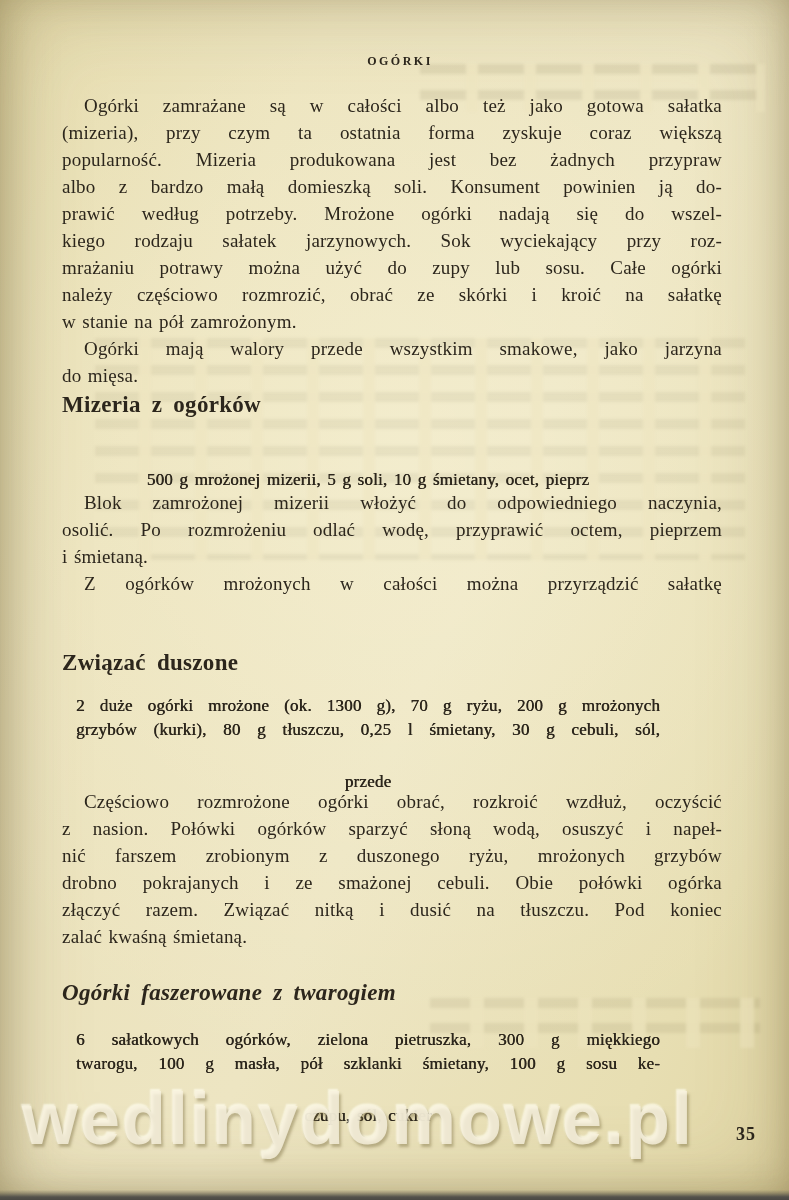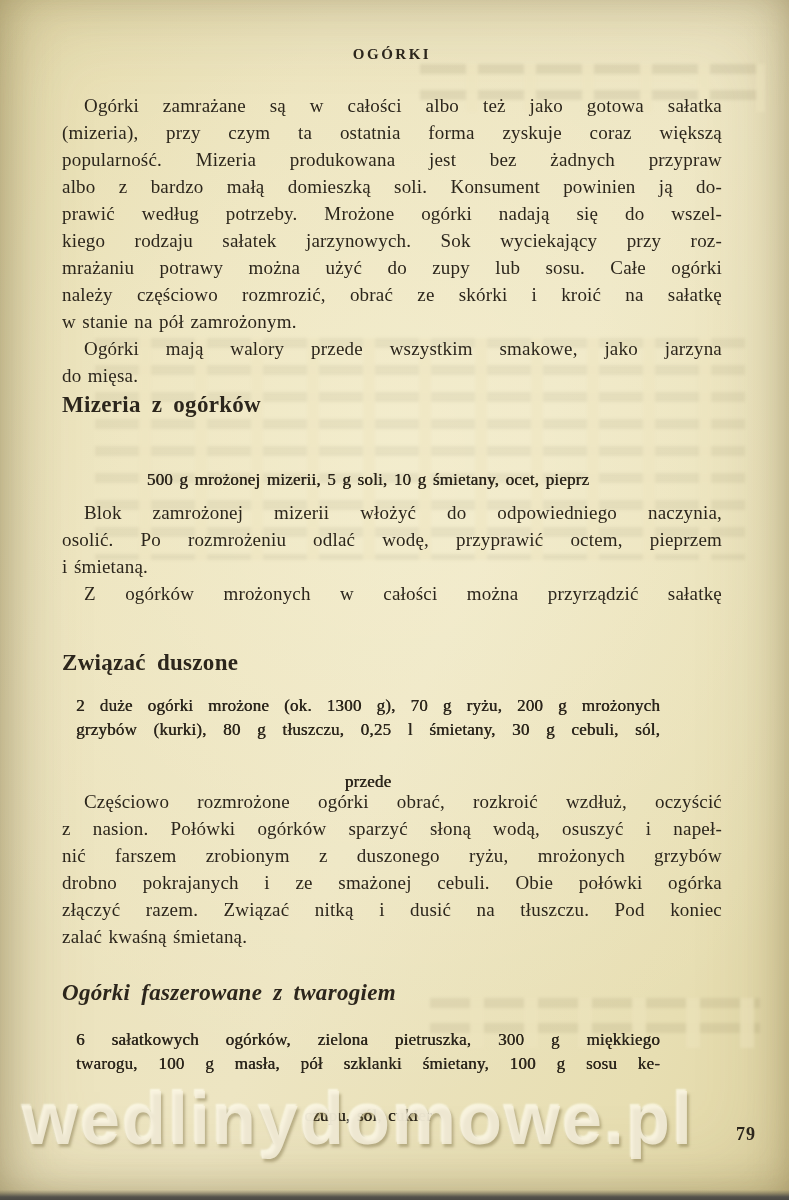--- a/index.html
+++ b/index.html
@@ -41,37 +41,37 @@
           repeating-linear-gradient(90deg, transparent 0 44px, rgba(237,228,190,0.95) 44px 56px),
           repeating-linear-gradient(180deg, rgba(100,90,55,0.16) 0 10px, transparent 10px 27px); }
   .g3 { top: 998px; left: 430px; width: 330px; height: 50px;
         background:
           repeating-linear-gradient(90deg, transparent 0 40px, rgba(237,228,190,0.95) 40px 54px),
           repeating-linear-gradient(180deg, rgba(100,90,55,0.20) 0 10px, transparent 10px 25px); }
 
   .title {
     position: absolute;
     top: 46px; left: 62px; width: 660px;
-    margin: 0;
+    margin: 8px;
     text-align: center;
-    font-size: 15px;
+    font-size: 12px;
     font-weight: bold;
     letter-spacing: 2.5px;
   }
 
   .flow {
     position: absolute;
     left: 62px; width: 660px;
     font-size: 19px;
     line-height: 27px;
     letter-spacing: 0.2px;
     word-spacing: 1.5px;
   }
   .intro         { top: 92px; }
-  .steps-mizeria { top: 499px; }
+  .steps-mizeria { top: 489px; }
   .steps-duszone { top: 788px; }
 
   .rtitle {
     position: absolute;
     left: 62px; width: 660px;
     margin: 0;
     text-align: left;
     font-size: 23px;
     font-weight: bold;
     letter-spacing: 0.3px;
@@ -201,17 +201,17 @@
   <h2 class="rtitle h-faszerowane">Ogórki faszerowane z twarogiem</h2>
 
   <div class="ingr i-faszerowane">
       <div class="line just">6 sałatkowych ogórków, zielona pietruszka, 300 g miękkiego</div>
       <div class="line just">twarogu, 100 g masła, pół szklanki śmietany, 100 g sosu ke-</div>
       <div class="line ctr">czupu, sól, cukier</div>
     </div>
 
   <div class="watermark">wedlinydomowe.pl</div>
 
-  <div class="pagenum">79</div>
+  <div class="pagenum">35</div>
 
   <div class="scan-edge"></div>
 
 </div>
 
 </body></html>

